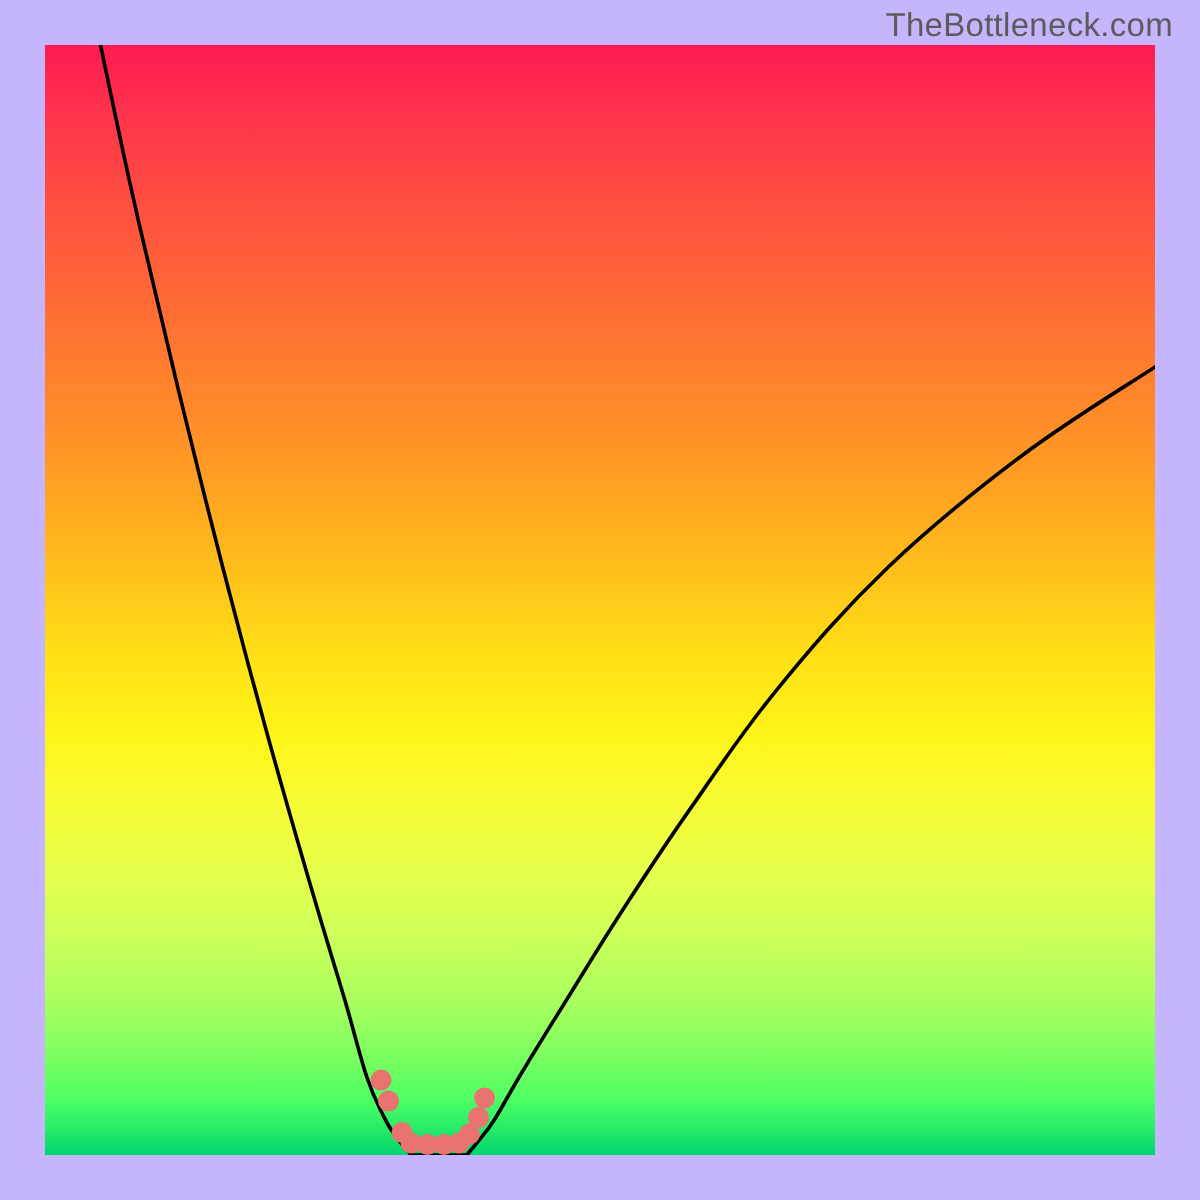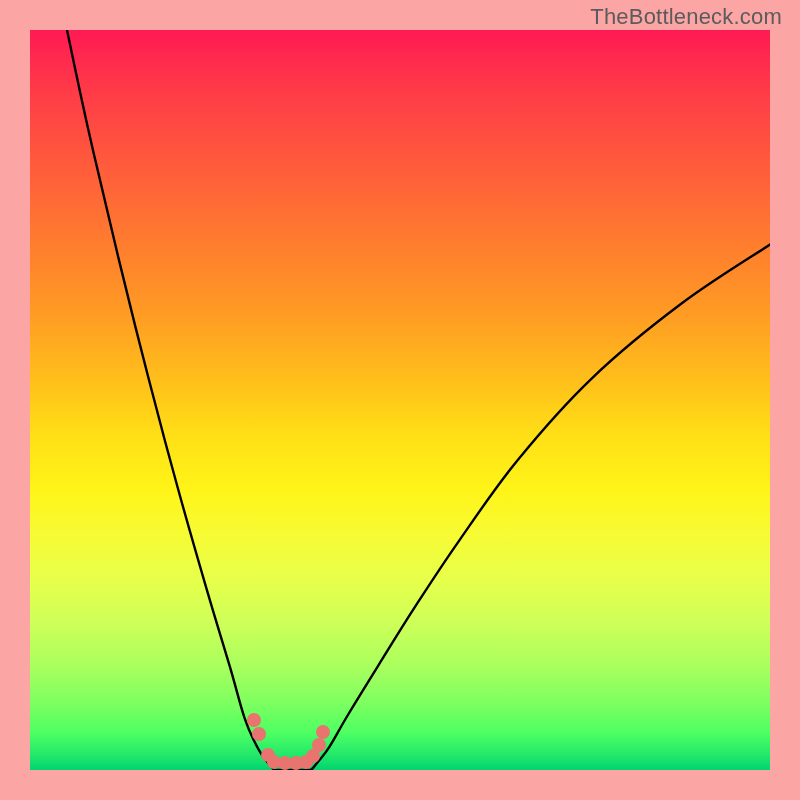--- a/index.html
+++ b/index.html
@@ -7,21 +7,21 @@
     padding: 0;
     width: 800px;
     height: 800px;
     overflow: hidden;
     background: #000;
   }
   .frame {
     position: relative;
     width: 800px;
     height: 800px;
-    background: #fca5a5;
+    background: #c4b5fd;
   }
   .watermark {
     position: absolute;
     top: 4px;
     right: 18px;
     font-family: Arial, Helvetica, sans-serif;
     font-size: 22px;
     color: #5b5b5b;
     letter-spacing: 0.2px;
     z-index: 10;

